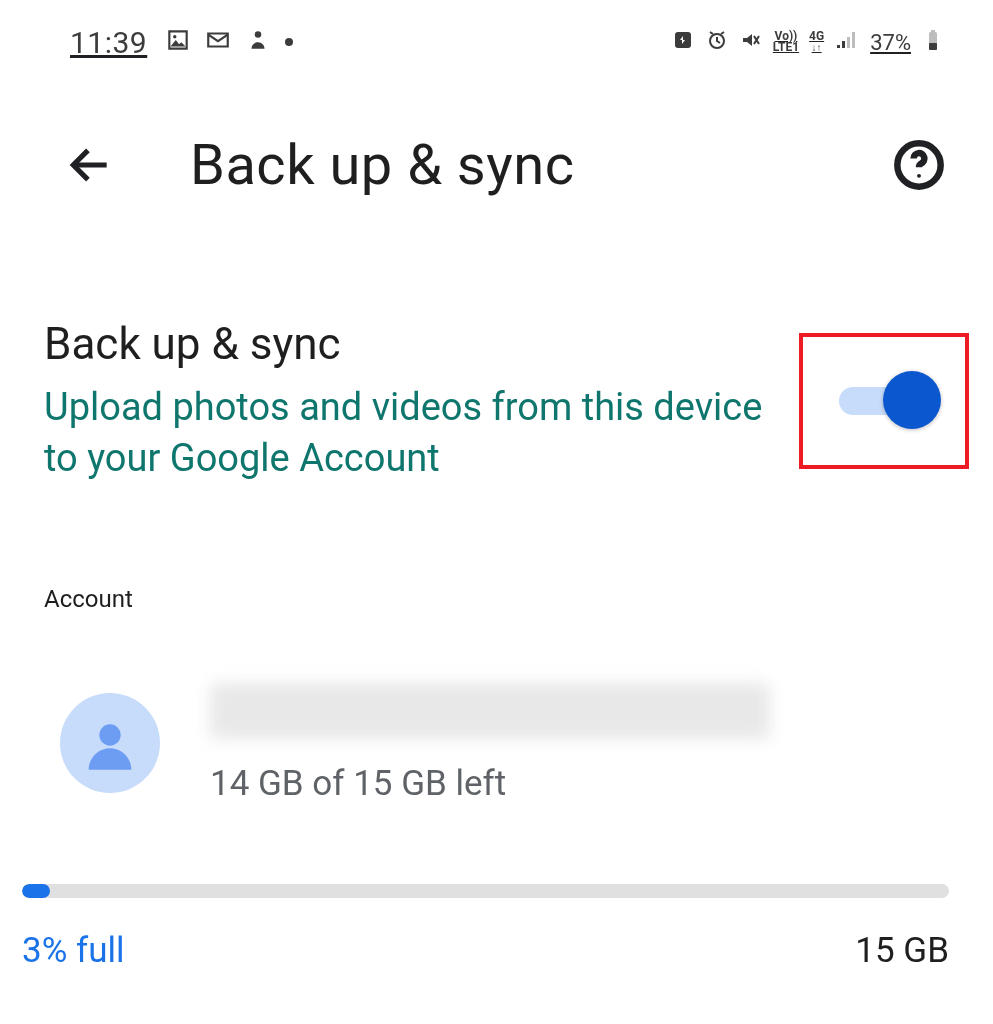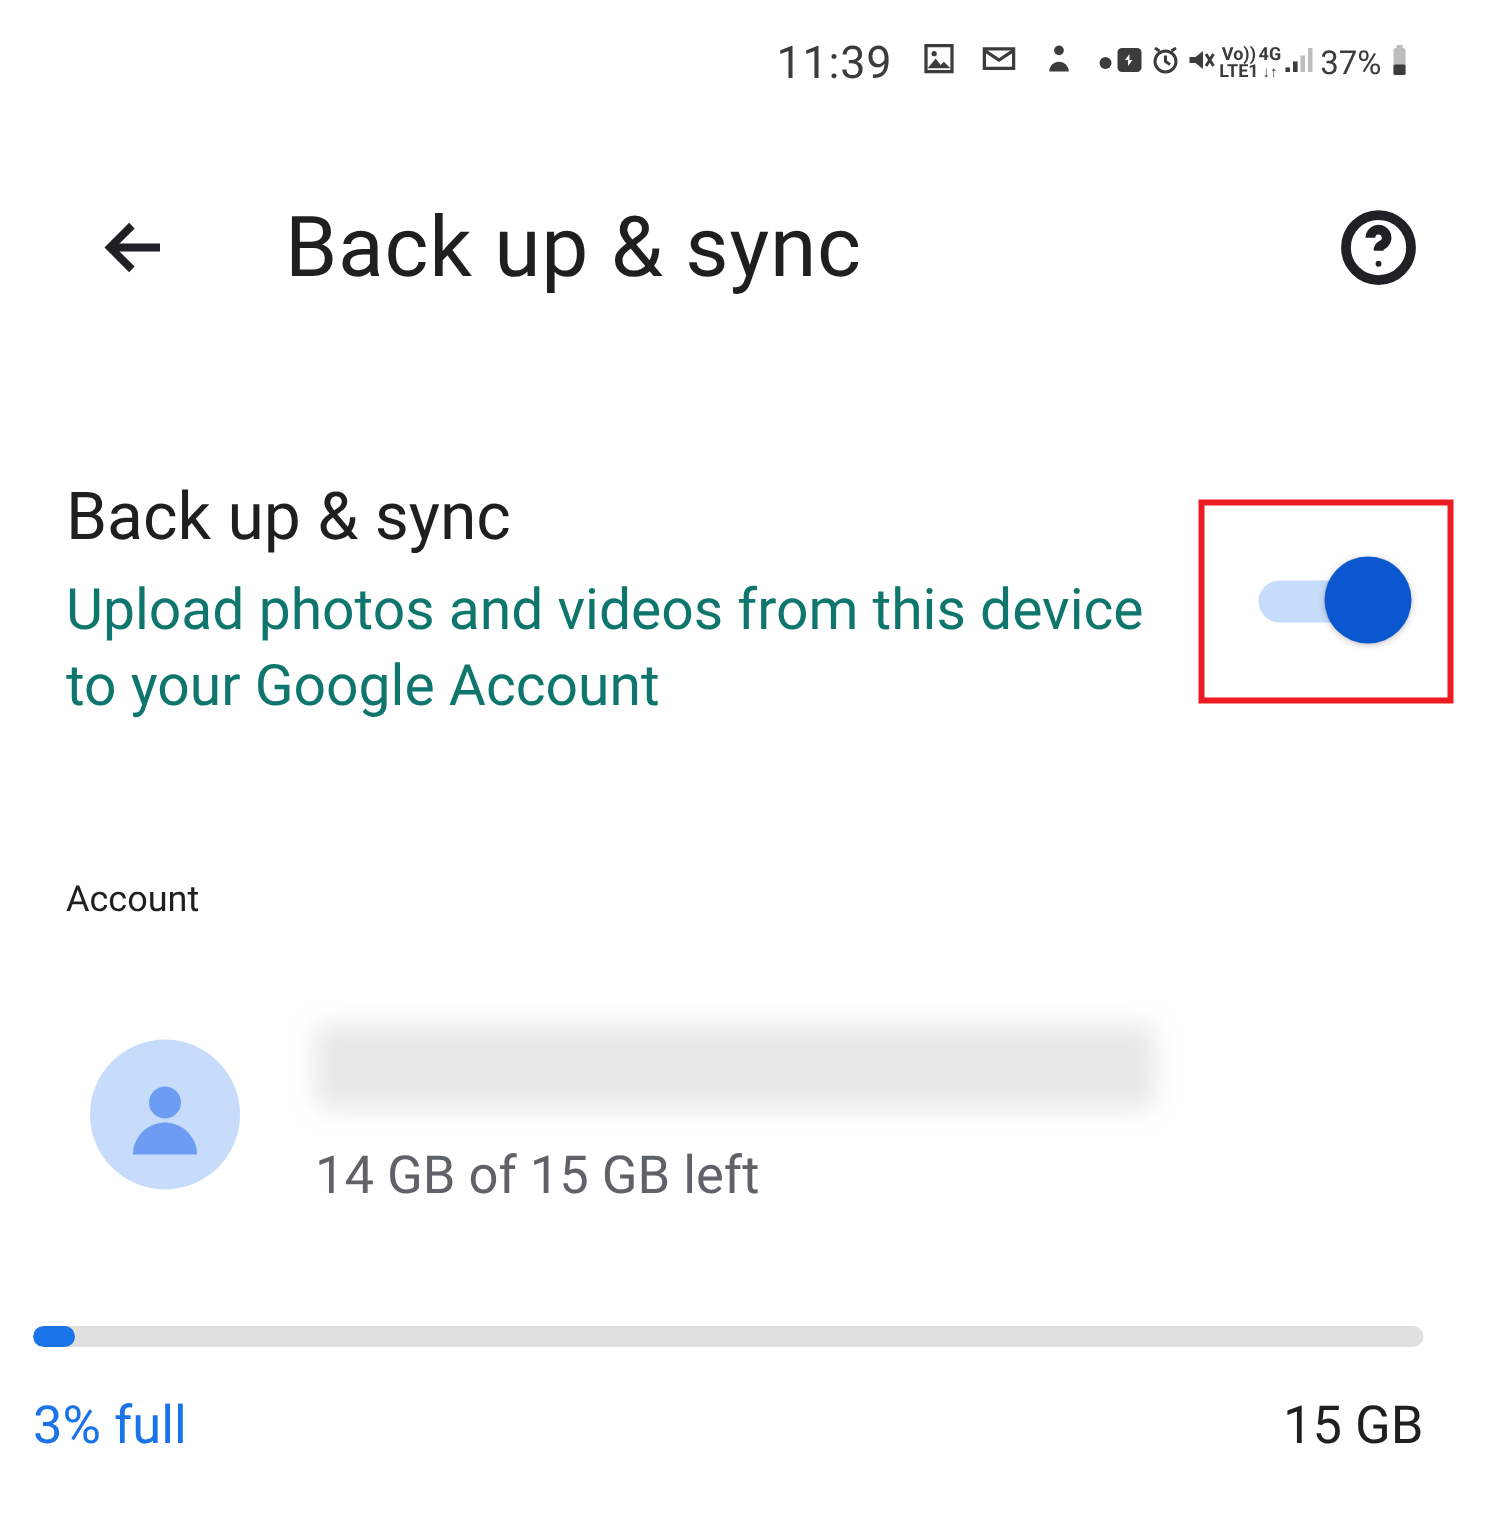--- a/index.html
+++ b/index.html
@@ -10,40 +10,42 @@
     background: #ffffff;
     font-family: Roboto, "Segoe UI", Arial, sans-serif;
     color: #202124;
     -webkit-font-smoothing: antialiased;
   }
 
   
   .status-bar {
     display: flex;
     align-items: center;
-    justify-content: flex-end;
+    justify-content: space-between;
     padding: 22px 48px 0 70px;
     height: 40px;
+    text-decoration: underline;
   }
   .status-left {
     display: flex;
     align-items: center;
     gap: 14px;
     color: #3c3c3c;
     font-size: 30px;
     font-weight: 400;
   }
   .status-left .clock { letter-spacing: 0.5px; margin-right:4px; }
   .status-left svg { width: 26px; height: 26px; fill: #3c3c3c; }
   .status-left .dot {
     width: 8px; height: 8px; background:#3c3c3c; border-radius:50%;
   }
   .status-right {
     display: flex;
     align-items: center;
+    gap: 10px;
     color: #3c3c3c;
     font-size: 28px;
   }
   .status-right .mini {
     font-size: 12px; line-height: 11px; font-weight:700; text-align:center;
   }
   .status-right svg { width: 24px; height: 24px; fill:#3c3c3c; }
   .battery-pct { font-size:22px; margin-left:2px; }
 
   

